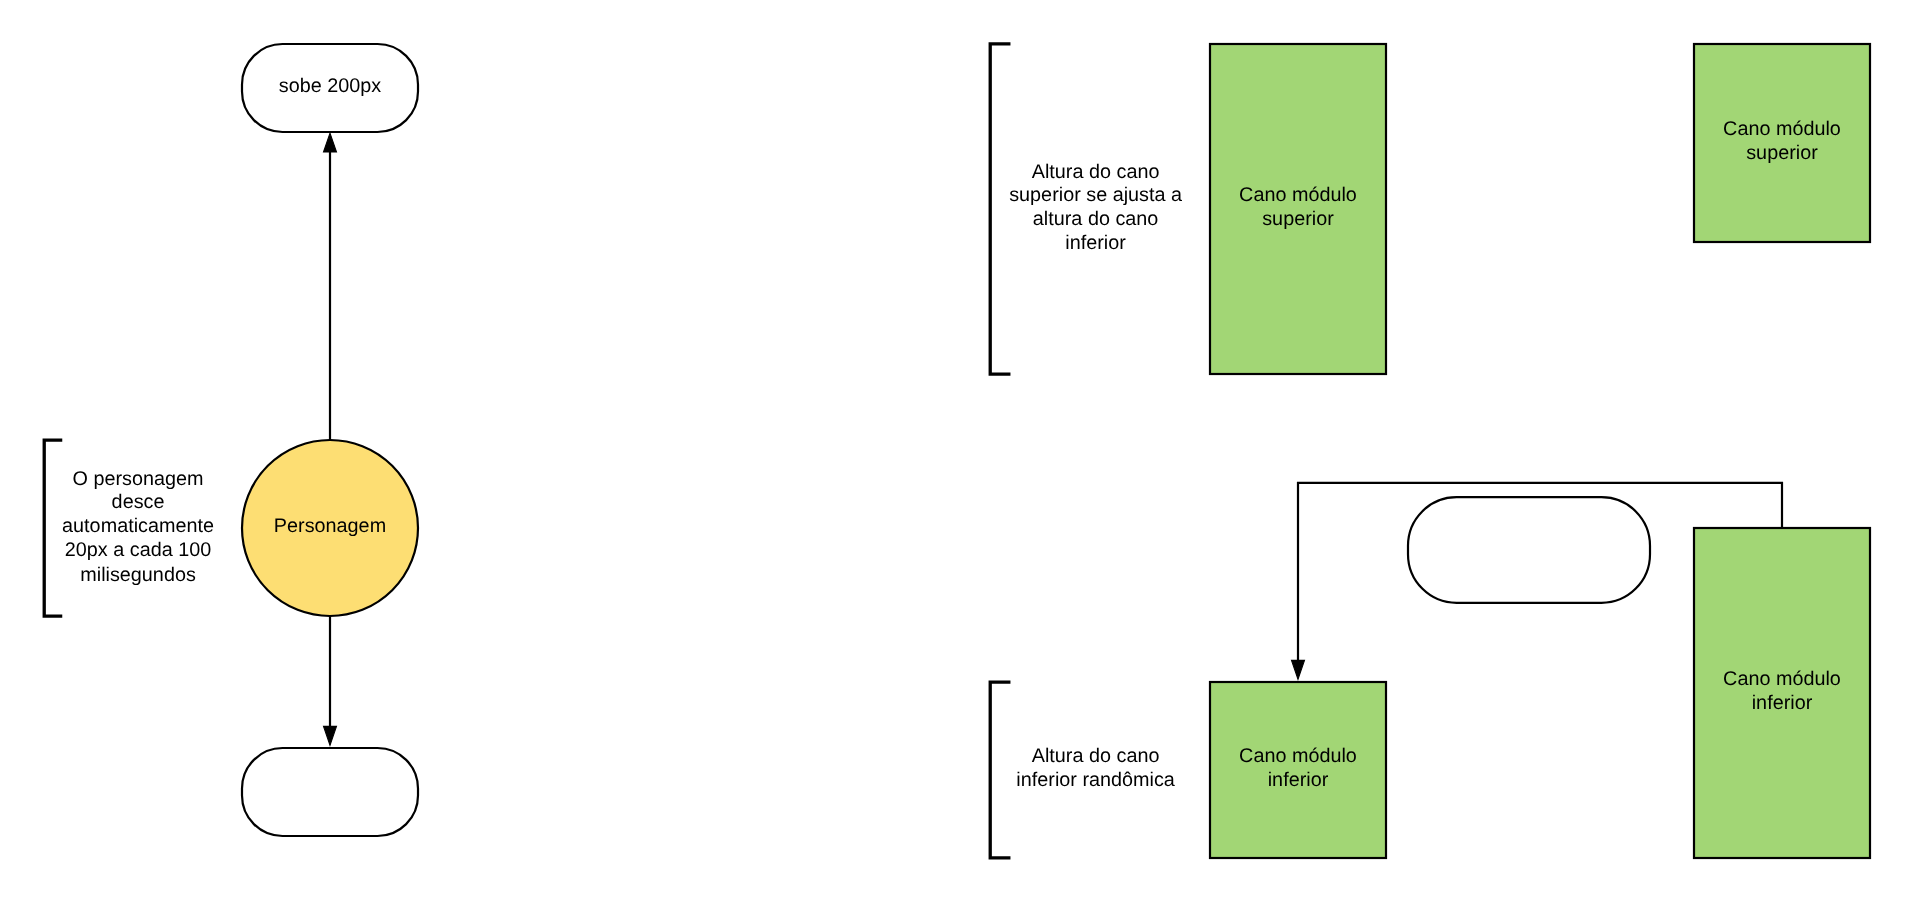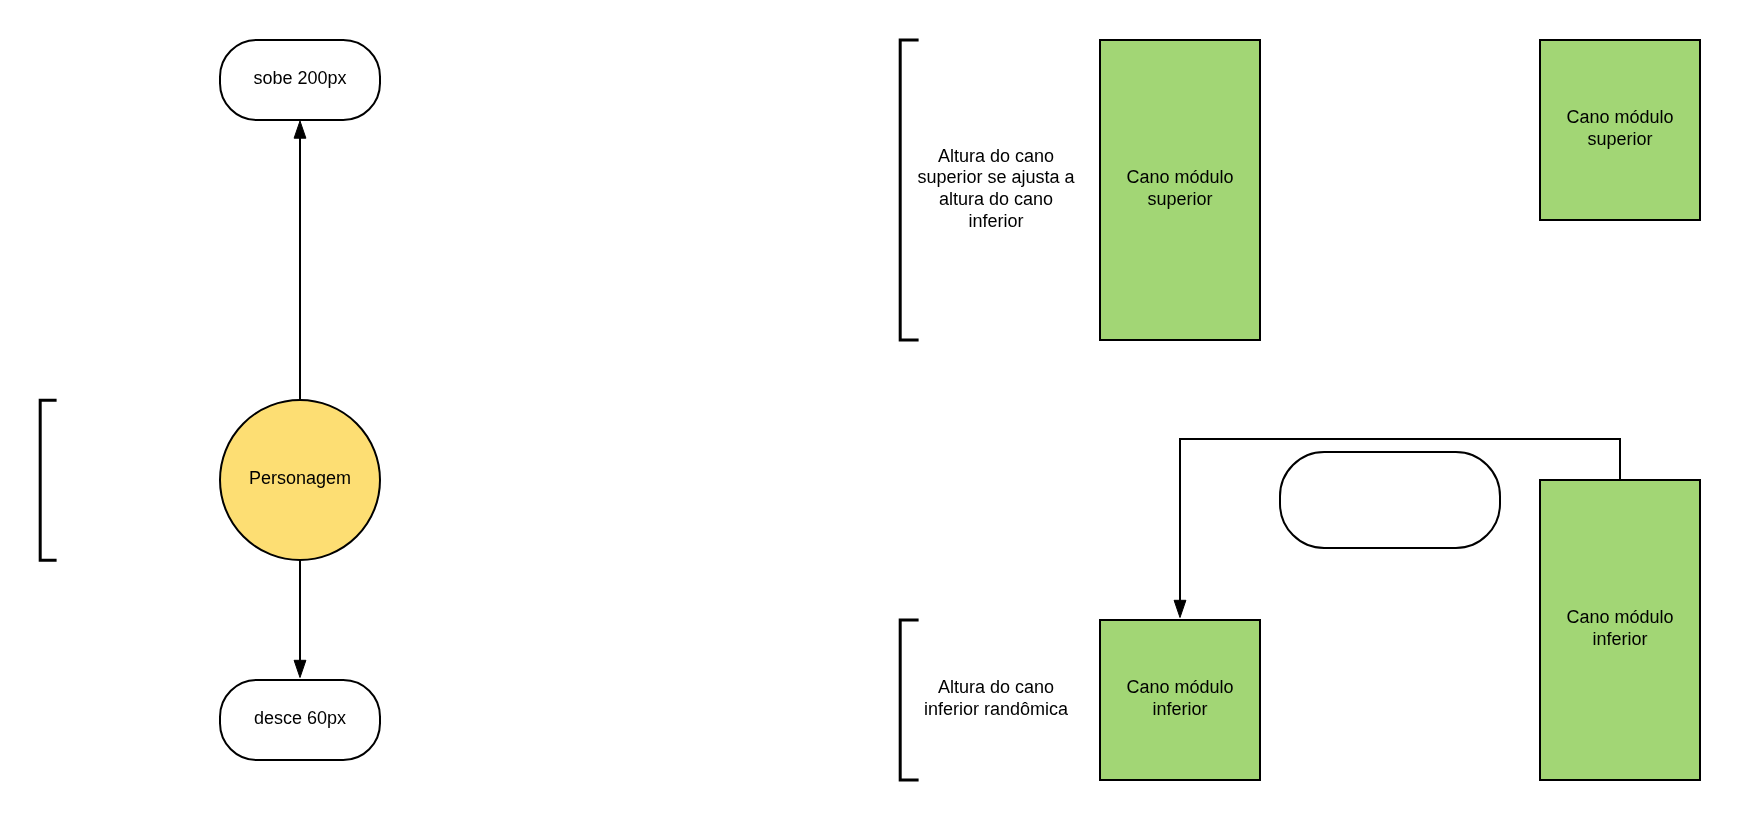--- a/index.html
+++ b/index.html
@@ -49,30 +49,34 @@
     <path class="edgeline" d="M 300 560 L 300 670"></path>
     <path class="arrowhead" d="M 300 677.5 L 294.1 660.3 L 305.9 660.3 Z"></path>
     <path class="edgeline" d="M 1620 480 L 1620 439 L 1180 439 L 1180 610"></path>
     <path class="arrowhead" d="M 1180 617.5 L 1174.1 600.3 L 1185.9 600.3 Z"></path>
   </svg>
 
   <div id="labels">
 
     <div class="nodelabel" style="left: 220px; top: 40px; width: 160px; height: 80px;">sobe 200px</div>
     <div class="nodelabel" style="left: 220px; top: 400px; width: 160px; height: 160px;">Personagem</div>
-    <div class="nodelabel" style="left: 220px; top: 680px; width: 160px; height: 80px;">desce 60px</div>
     <div class="nodelabel" style="left: 1100px; top: 40px; width: 160px; height: 300px;">Cano módulo
 superior</div>
     <div class="nodelabel" style="left: 1540px; top: 40px; width: 160px; height: 180px;">Cano módulo
 superior</div>
     <div class="nodelabel" style="left: 1100px; top: 620px; width: 160px; height: 160px;">Cano módulo
 inferior</div>
     <div class="nodelabel" style="left: 1540px; top: 480px; width: 160px; height: 300px;">Cano módulo
 inferior</div>
 
+    <div class="nodelabel" style="left: 53px; top: 400px; width: 145px; height: 160px;">O personagem
+desce
+automaticamente
+20px a cada 100
+milisegundos</div>
     <div class="nodelabel" style="left: 915px; top: 40px; width: 162px; height: 300px;">Altura do cano
 superior se ajusta a
 altura do cano
 inferior</div>
     <div class="nodelabel" style="left: 910px; top: 620px; width: 172px; height: 160px;">Altura do cano
 inferior randômica</div>
   </div>
 </div>
 
 </body></html>

